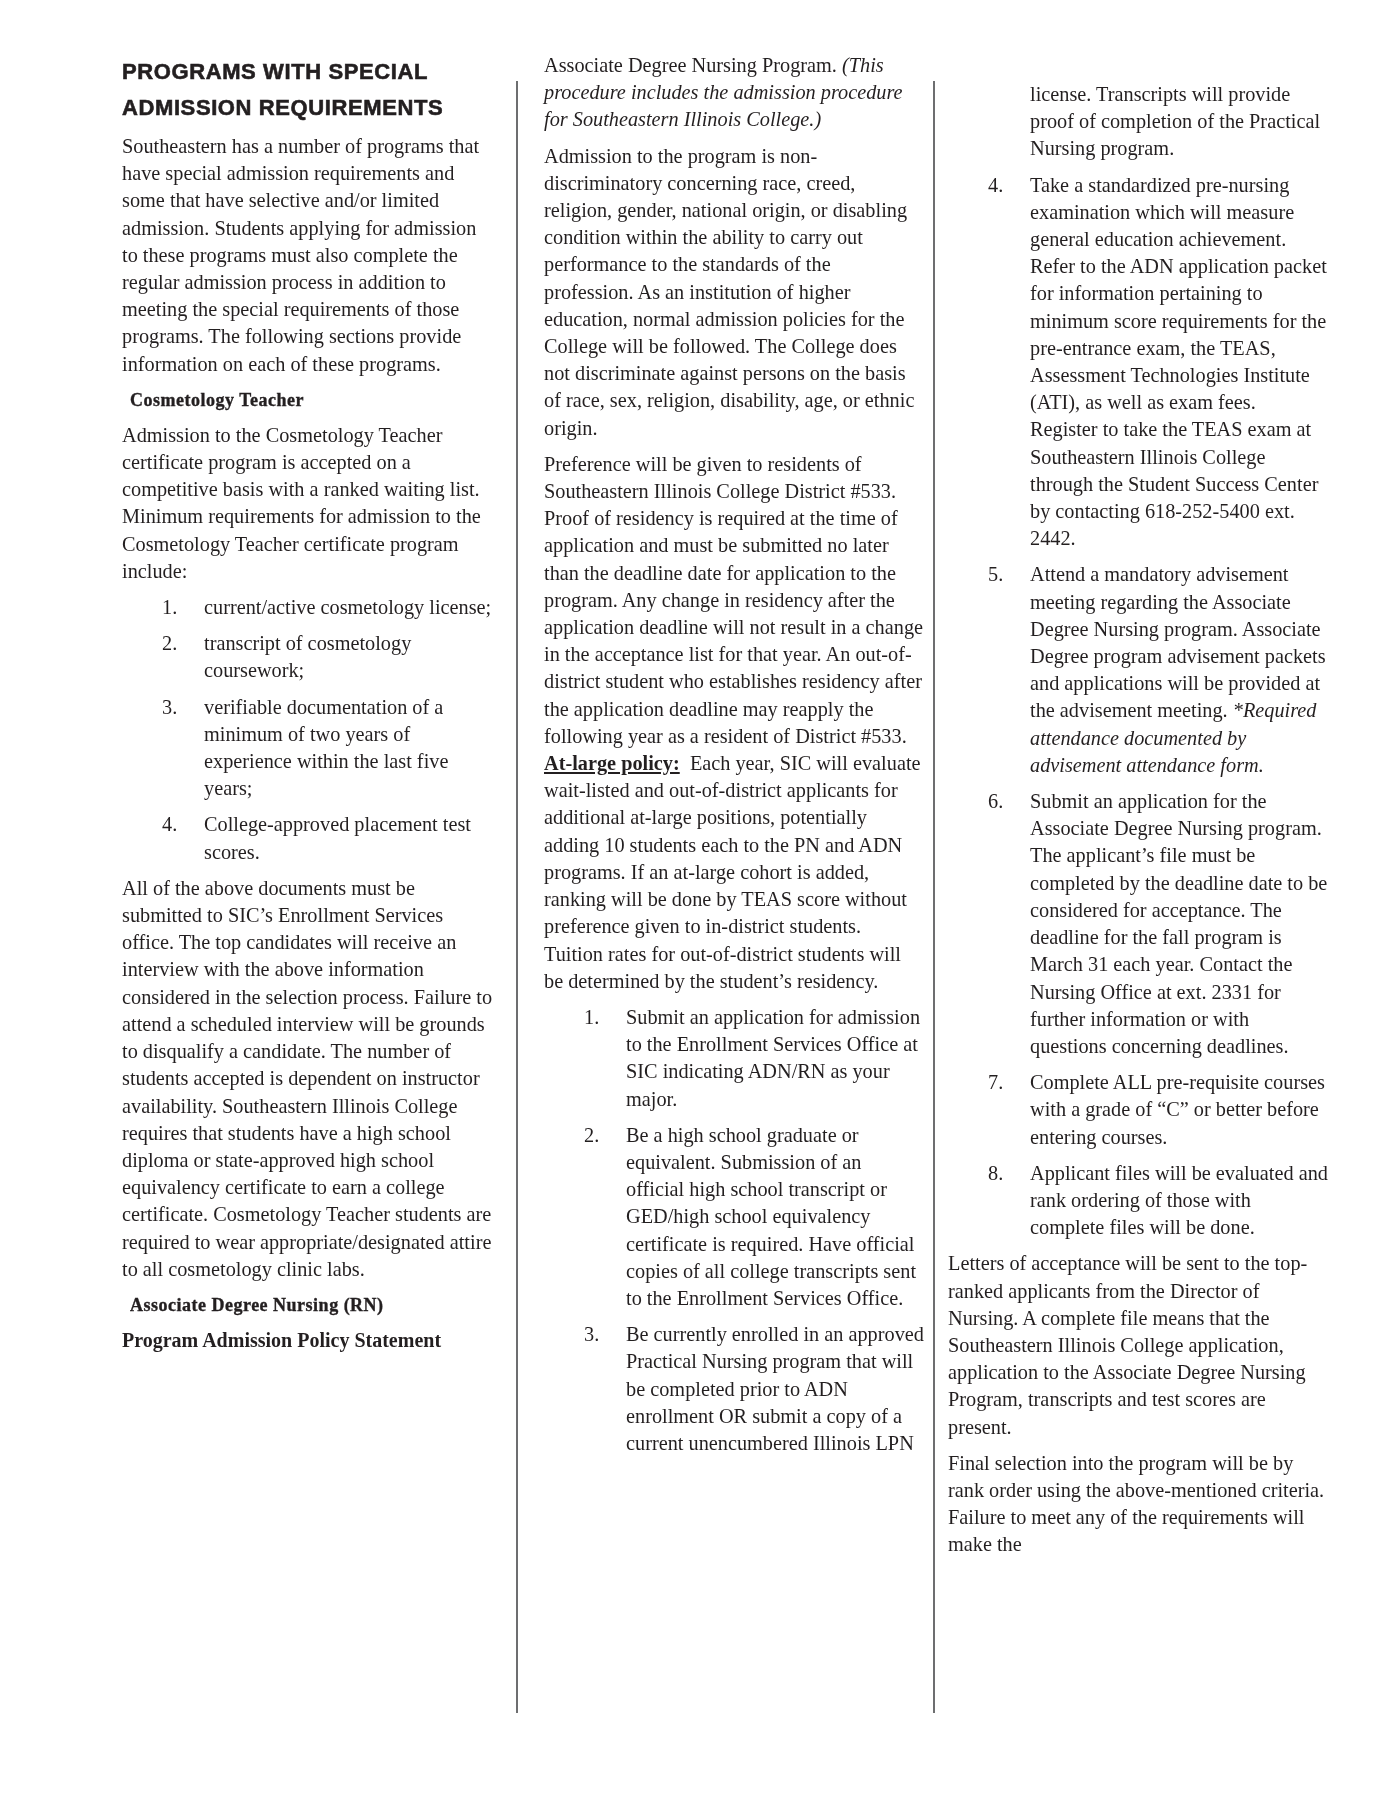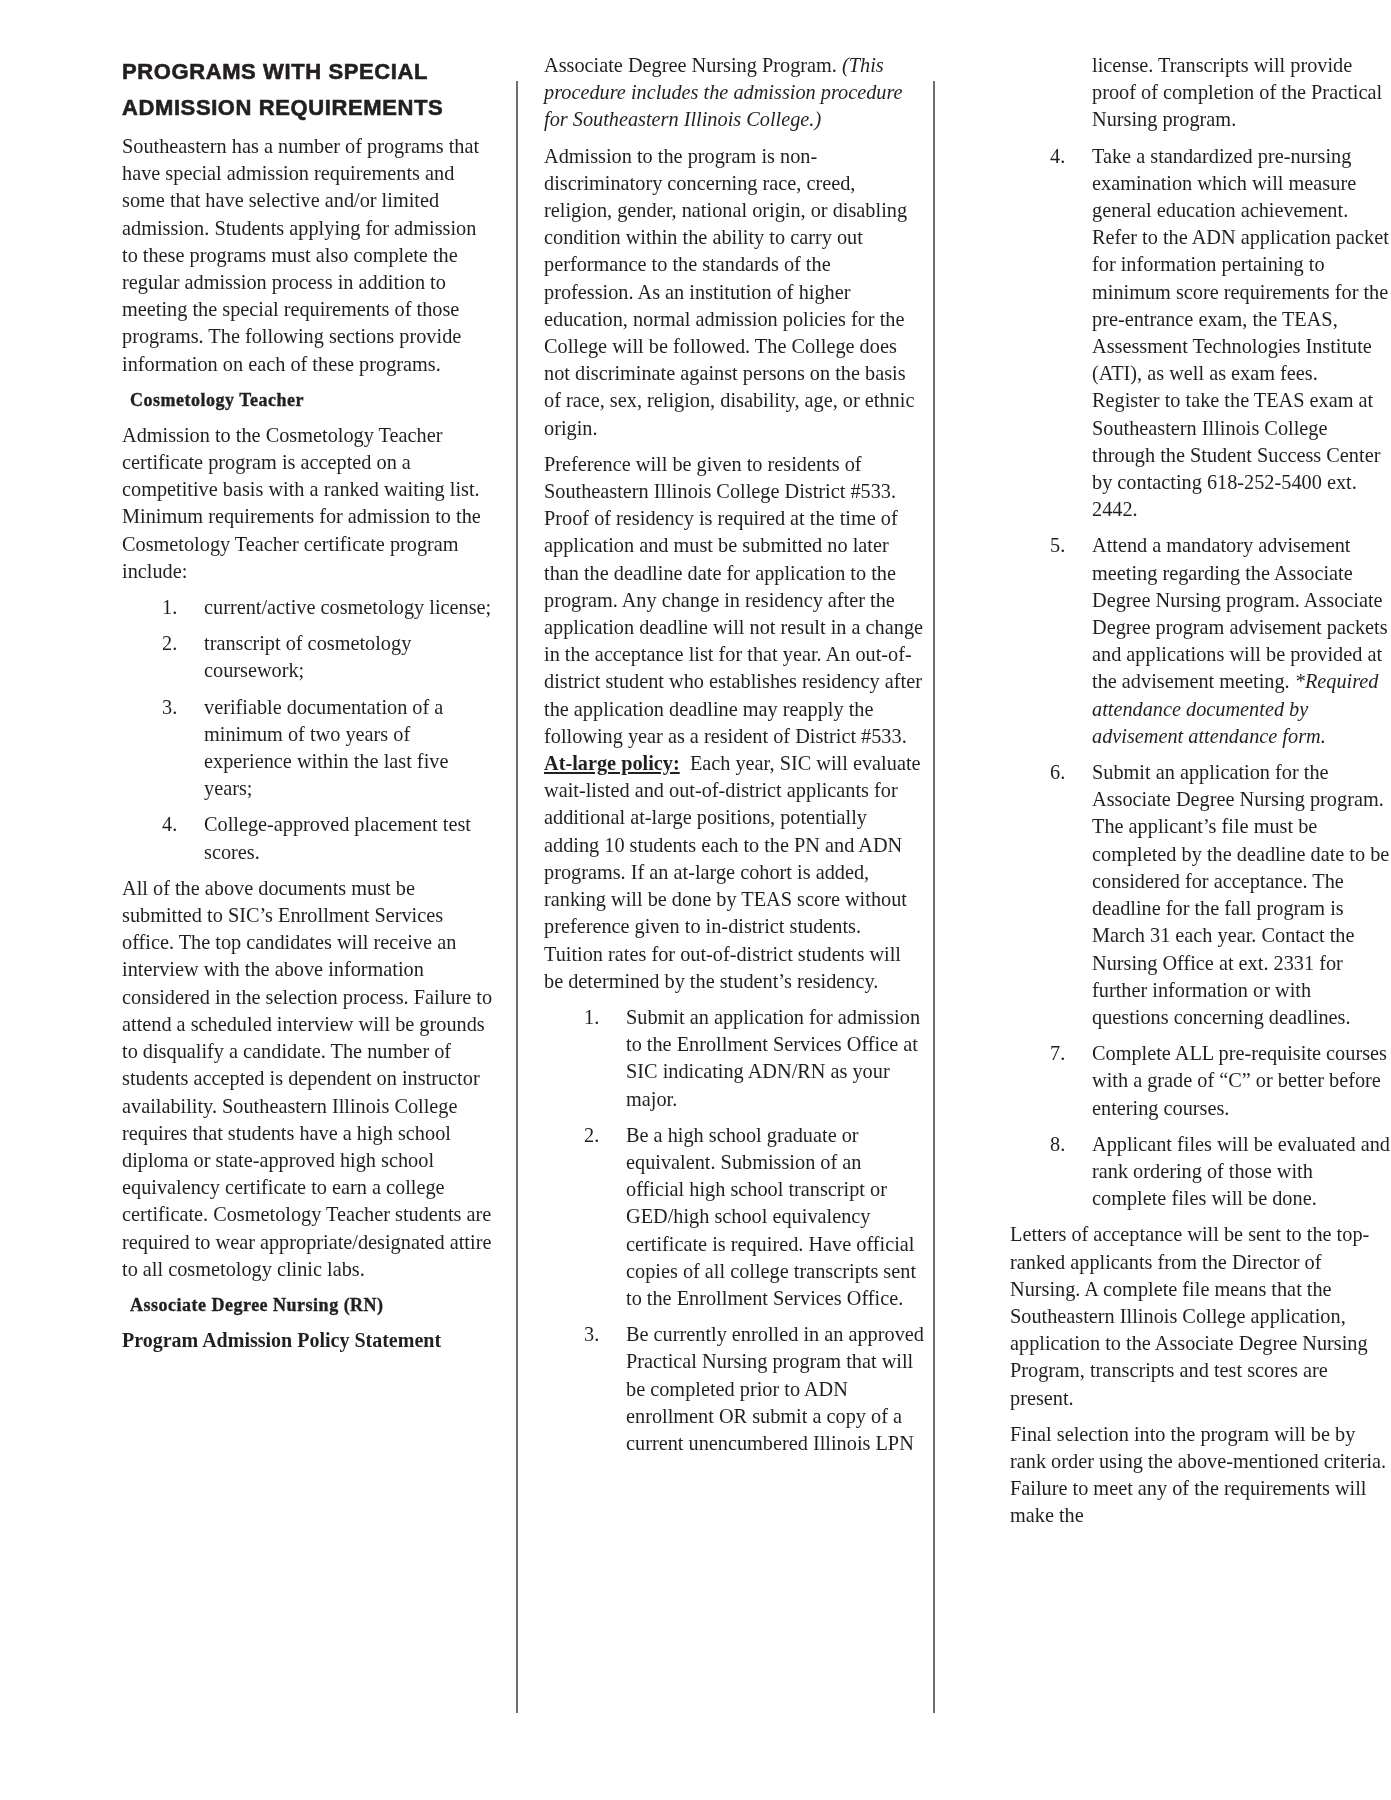--- a/index.html
+++ b/index.html
@@ -1,20 +1,20 @@
 <!DOCTYPE html>
 <html><head>
   <meta charset="utf-8">
   <style>
     html, body { margin: 0; padding: 0; background: #ffffff; }
     body { width: 1391px; height: 1800px; position: relative; overflow: hidden; color: #231f20; }
     .col { position: absolute; top: 52px; font-family: "Liberation Serif", "DejaVu Serif", serif; font-size: 20.3px; line-height: 27.2px; }
     .col1 { left: 122px; width: 372px; }
     .col2 { left: 544px; width: 380px; }
-    .col3 { left: 1010px; width: 380px; }
+    .col3 { left: 948px; width: 380px; margin-top: 29px; }
     .divider { position: absolute; top: 81px; width: 1.5px; height: 1632px; background: #6d6e70; }
     .div1 { left: 516px; }
     .div2 { left: 933px; }
     p { margin: 0 0 9px 0; }
     h1.main-title { font-family: "Liberation Sans", "DejaVu Sans", sans-serif; font-weight: 900; font-size: 22px; line-height: 36px; letter-spacing: 0.6px; margin: 2px 0 7px 0; text-transform: uppercase; -webkit-text-stroke: 0.6px #231f20; }
     h2.section { font-family: Liberation Serif, serif; font-weight: 700; font-size: 18px; line-height: 27px; letter-spacing: 0.5px; margin: 0 0 8px 8px; -webkit-text-stroke: 0.35px #231f20; }
     h3.sub { font-family: "Liberation Serif", "DejaVu Serif", serif; font-weight: 700; font-size: 20px; line-height: 27px; margin: 0 0 8px 0; }
     ol.numlist { list-style: none; margin: 0 0 9px 0; padding: 0; }
     ol.numlist li { position: relative; padding-left: 82px; margin-bottom: 9px; }
     ol.numlist li .num { position: absolute; left: 40px; top: 0; }

